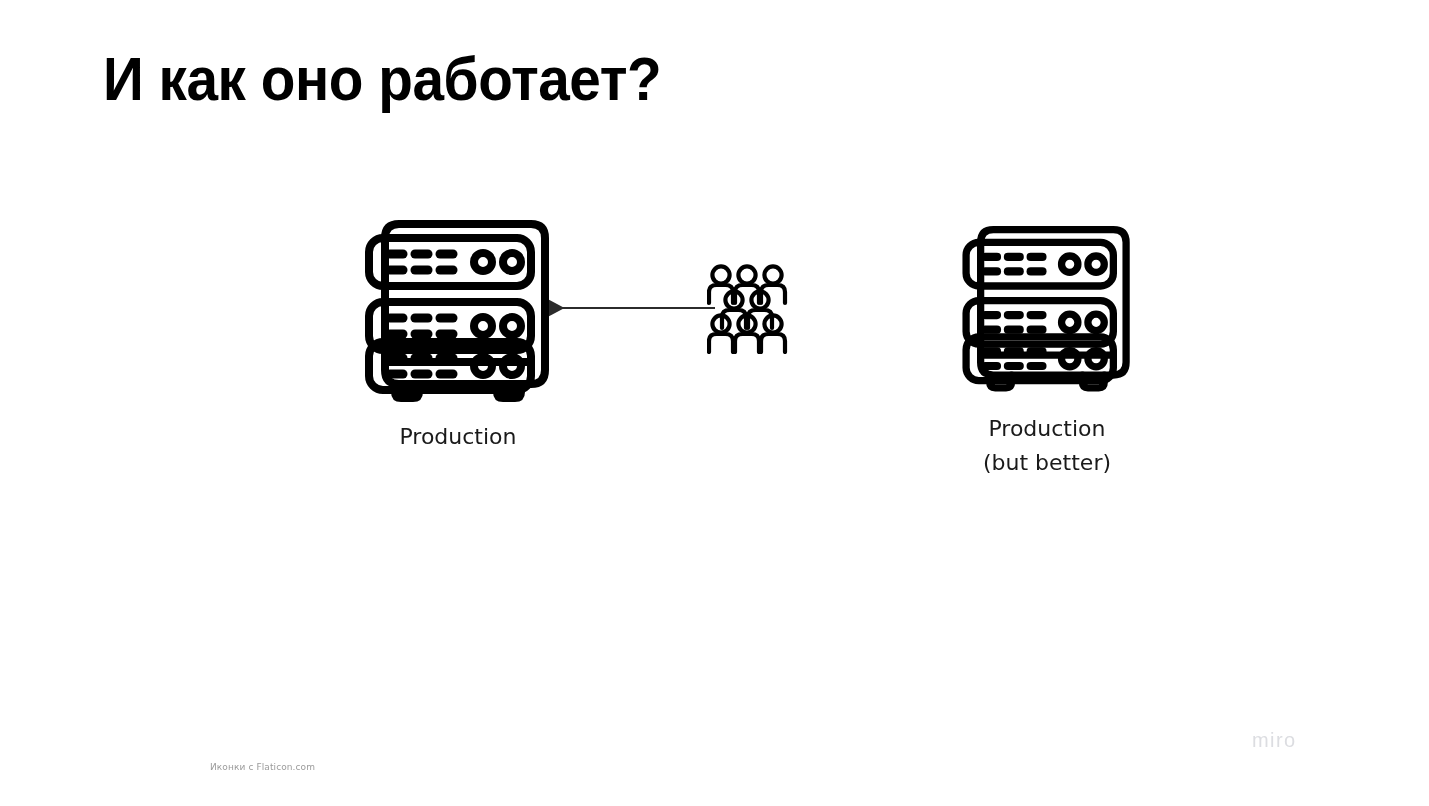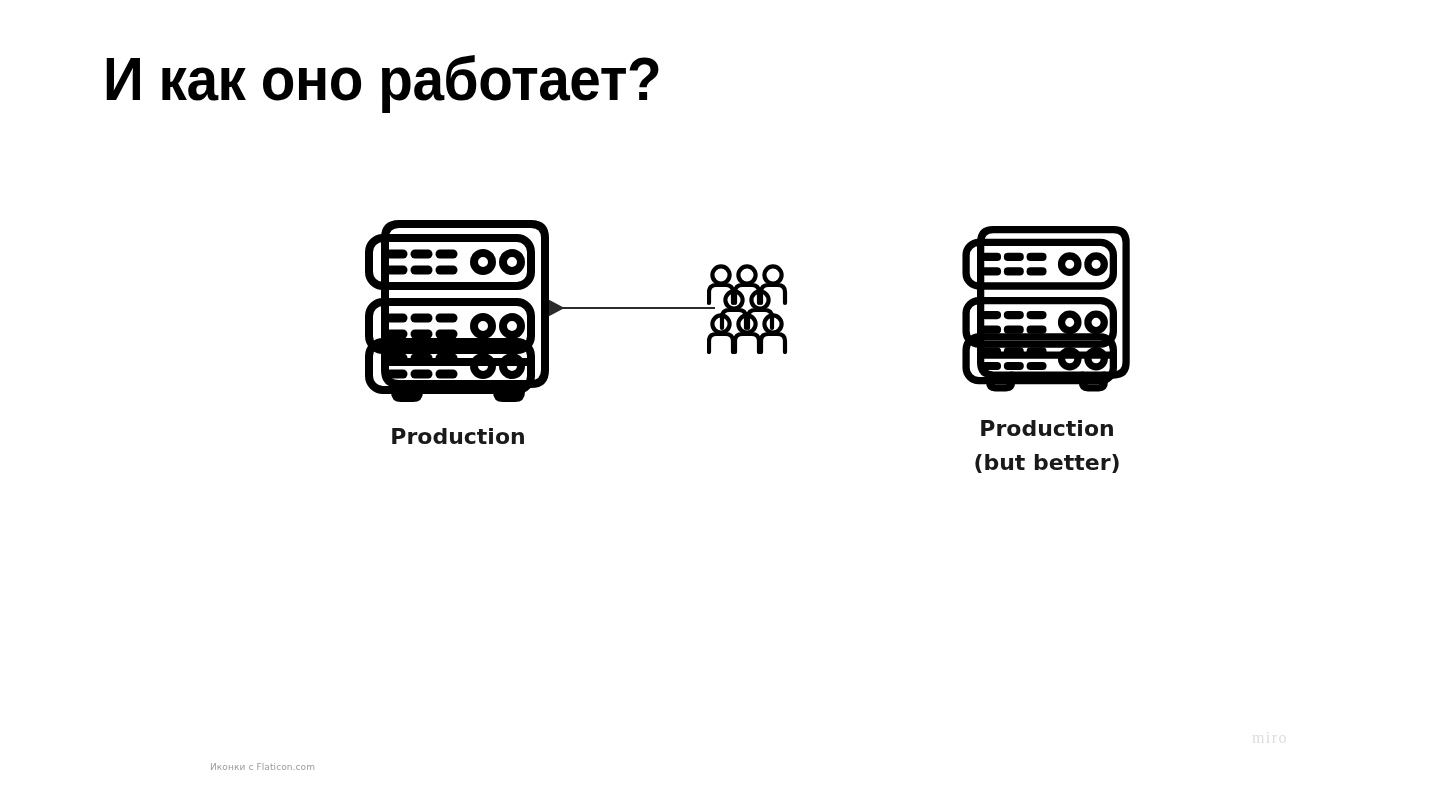--- a/index.html
+++ b/index.html
@@ -40,21 +40,21 @@
     position: absolute;
   }
   .node-icon {
     display: block;
   }
   .node-label {
     margin-top: 16px;
     text-align: center;
     font-family: "DejaVu Sans", "Liberation Sans", sans-serif;
     font-size: 22px;
-    font-weight: 700;
+    font-weight: 400;
     color: #1a1a1a;
     line-height: 1.55;
     white-space: pre-line;
   }
 
   #node-prod {
     left: 318px;
     top: 212px;
     width: 198px;
   }
@@ -85,22 +85,22 @@
     font-family: "DejaVu Sans", "Liberation Sans", sans-serif;
     font-size: 9px;
     color: #9b9b9b;
     letter-spacing: 0.1px;
     white-space: nowrap;
   }
   #miro-watermark {
     position: absolute;
     left: 1211px;
     top: 729px;
-    font-family: Liberation Serif, serif;
-    font-size: 16px;
+    font-family: Liberation Sans, sans-serif;
+    font-size: 20px;
     color: #dcdde1;
     letter-spacing: 1.4px;
     white-space: nowrap;
   }
 </style>
 </head>
 <body>
 
 <div id="slide">
 

